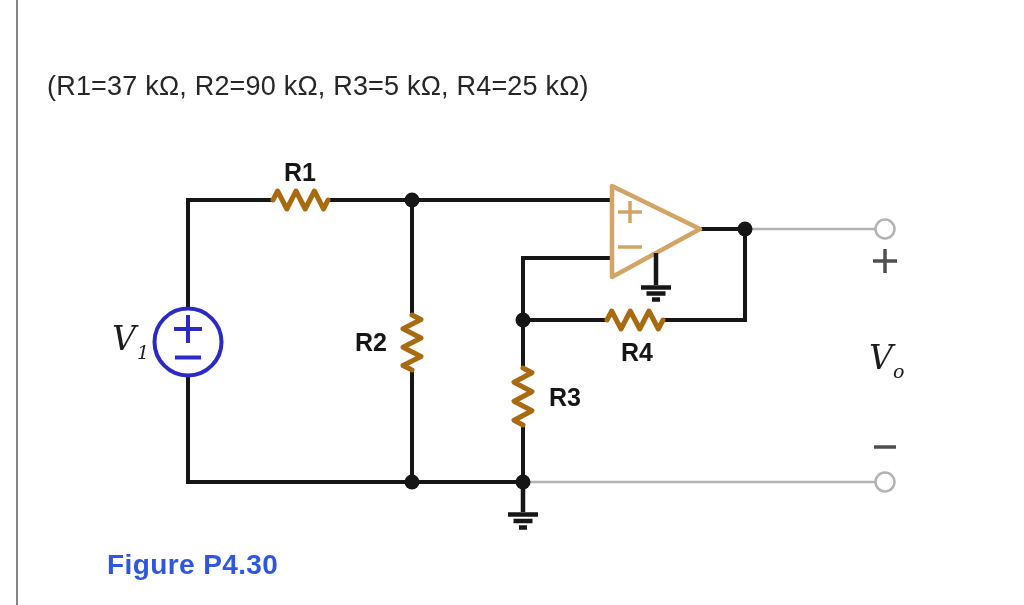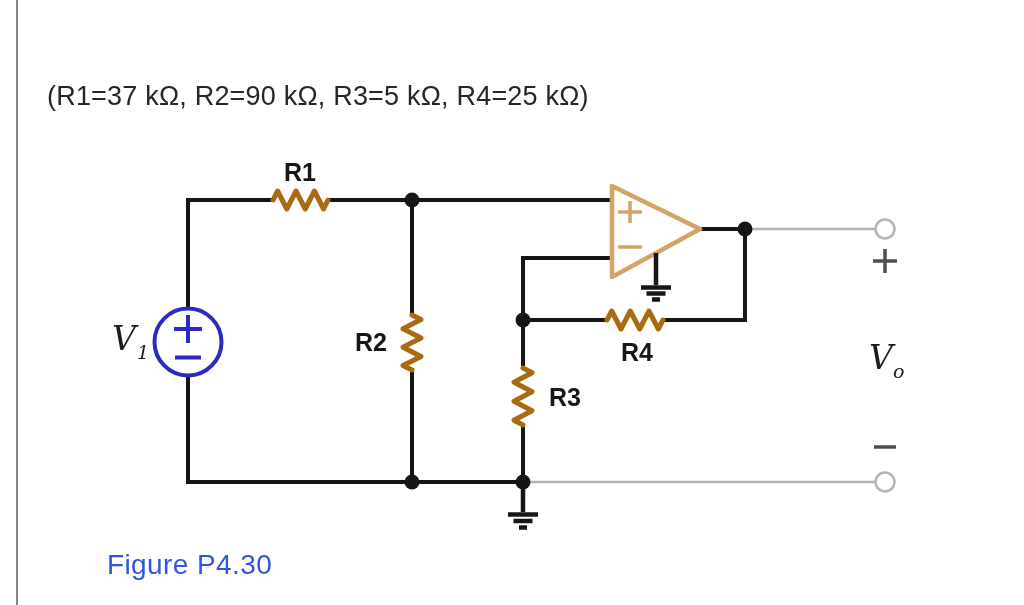--- a/index.html
+++ b/index.html
@@ -9,24 +9,24 @@
   }
   .left-border{
     position:absolute;left:16px;top:0;width:2px;height:605px;
     background:var(--border,#858585);
   }
   .prob-text{
     position:absolute;left:47px;color:var(--text,#262626);
     font-size:27px;letter-spacing:0.2px;white-space:nowrap;
   }
   .title{top:14px;}
-  .given{top:81px;}
+  .given{top:71px;}
   .caption{
     position:absolute;left:107px;top:549px;
-    color:var(--caption,#2e56e0);font-size:28px;font-weight:400;
+    color:var(--caption,#2e56e0);font-size:28px;font-weight:700;
     letter-spacing:0.4px;white-space:nowrap;
   }
   svg{position:absolute;left:0;top:0;}
   .wire{stroke:var(--wire,#161616);stroke-width:4;fill:none;}
   .graywire{stroke:var(--terminal,#b3b3b3);stroke-width:2.5;fill:none;}
   .resistor{stroke:var(--resistor,#a96b12);stroke-width:5;fill:none;
     stroke-linejoin:round;stroke-linecap:round;}
   .opamp-body{stroke:var(--opamp,#d2a567);stroke-width:4.5;fill:#ffffff;stroke-linejoin:round;}
   .opamp-sign{stroke:var(--opamp,#d2a567);stroke-width:3.5;fill:none;}
   .src-body{stroke:var(--source,#2b2bc4);stroke-width:4;fill:#ffffff;}

